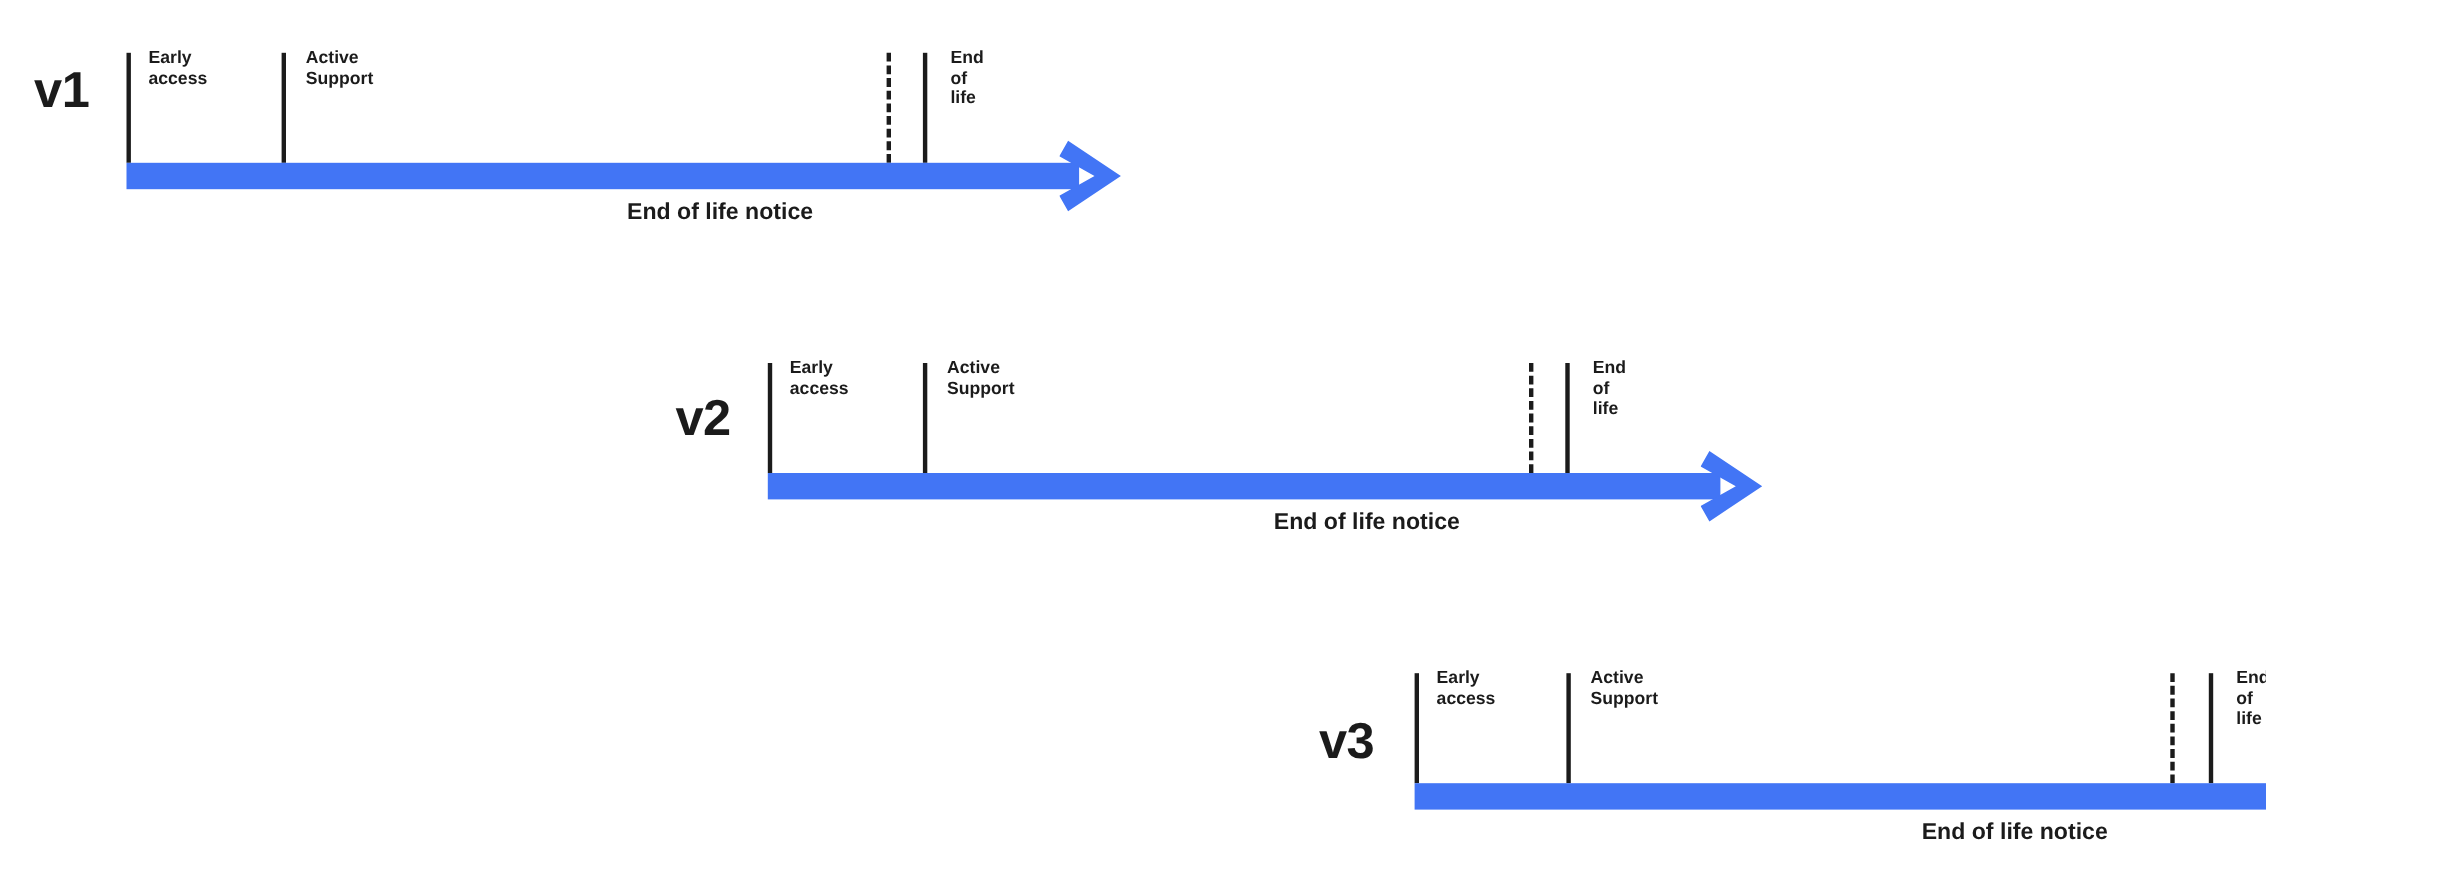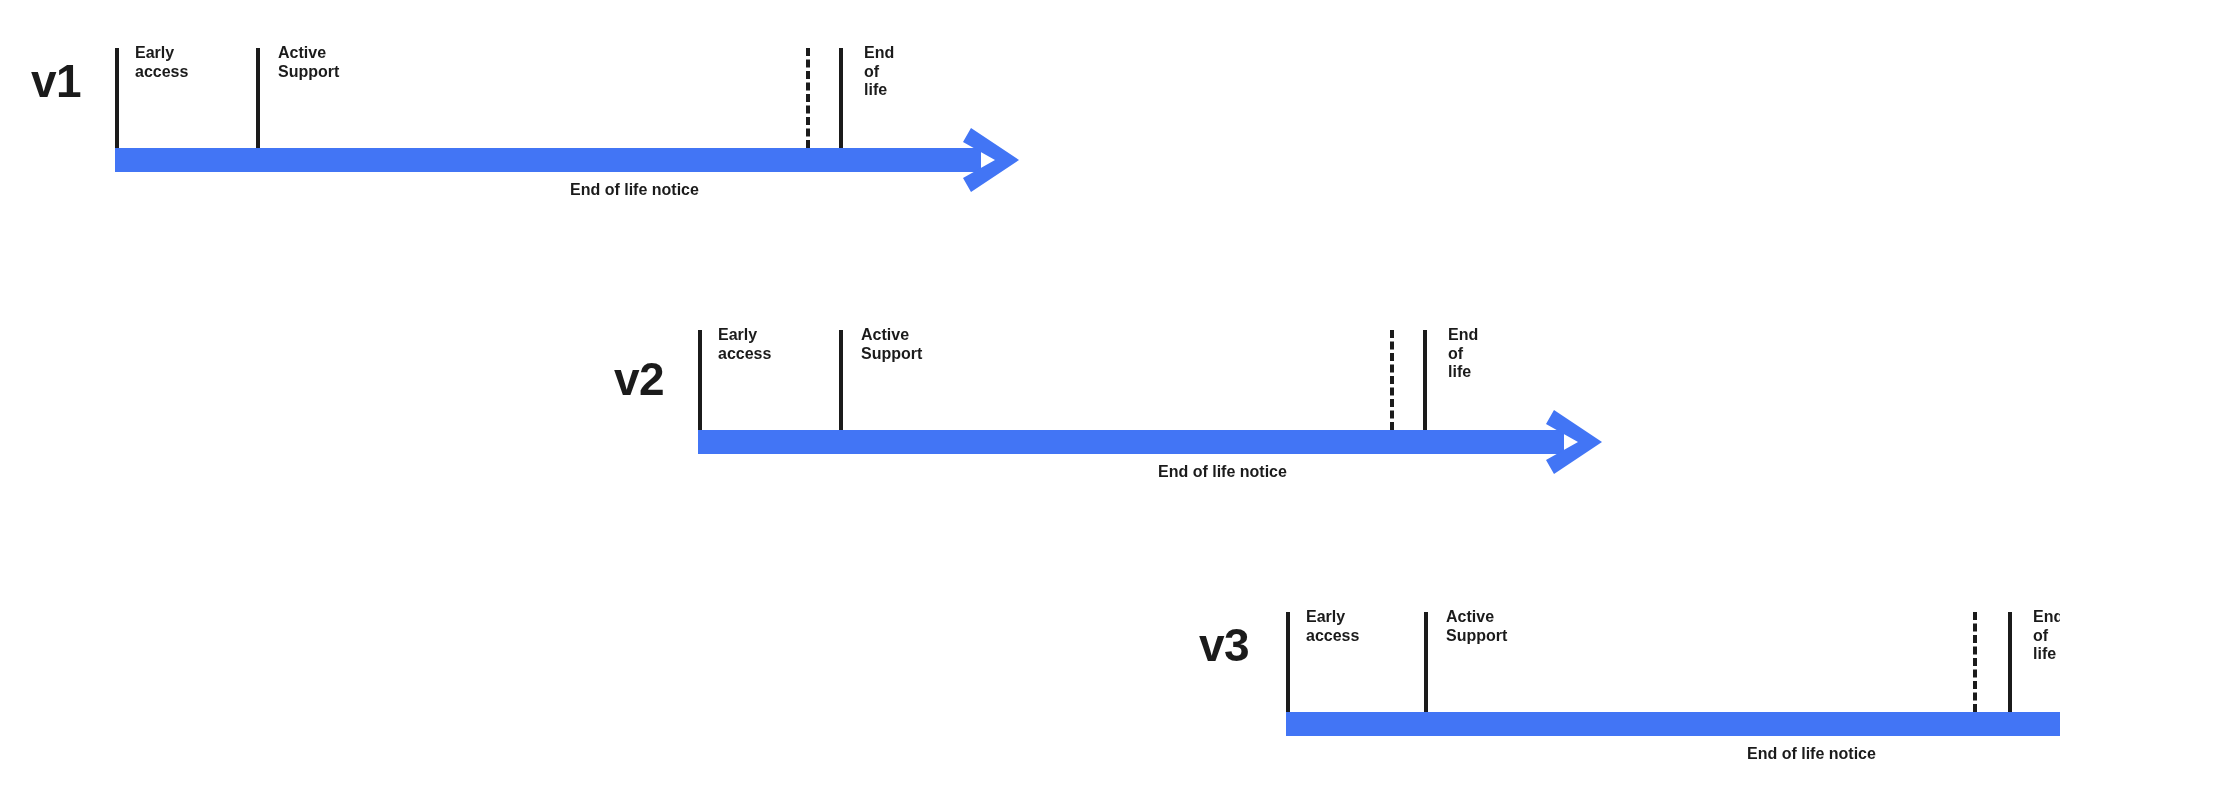--- a/index.html
+++ b/index.html
@@ -70,21 +70,21 @@
   }
 
   .arrow-head {
     position: absolute;
     display: block;
   }
 
   
   .notice-label {
     position: absolute;
-    font-size: 16px;
+    font-size: 21px;
     font-weight: 700;
     color: #1b1b1b;
     white-space: nowrap;
     line-height: 1;
   }
 </style>
 </head>
 <body>
 
 <div id="canvas">
@@ -140,21 +140,21 @@
 
     <svg class="arrow-head" style="left:1546px; top:408px;" width="58" height="68" viewBox="0 0 58 68">
       <path d="M8 2 L56 34 L8 66 L0 52 L32 34 L0 16 Z" fill="#4275f5"></path>
     </svg>
 
     <div class="notice-label" style="left:1158px; top:464px;">End of life notice</div>
   </div>
 
   <div class="timeline-row">
 
-    <div class="version-label" style="left:1199px; top:622px;">v3</div>
+    <div class="version-label" style="left:1199px; top:650px;">v3</div>
 
     <div class="tick" style="left:1286px; top:612px; height:100px;"></div>
 
     <div class="phase-label" style="left:1306px; top:608px; width:125px;">Early
 access</div>
 
     <div class="tick" style="left:1424px; top:612px; height:100px;"></div>
 
     <div class="phase-label" style="left:1446px; top:608px;">Active Support</div>
 

